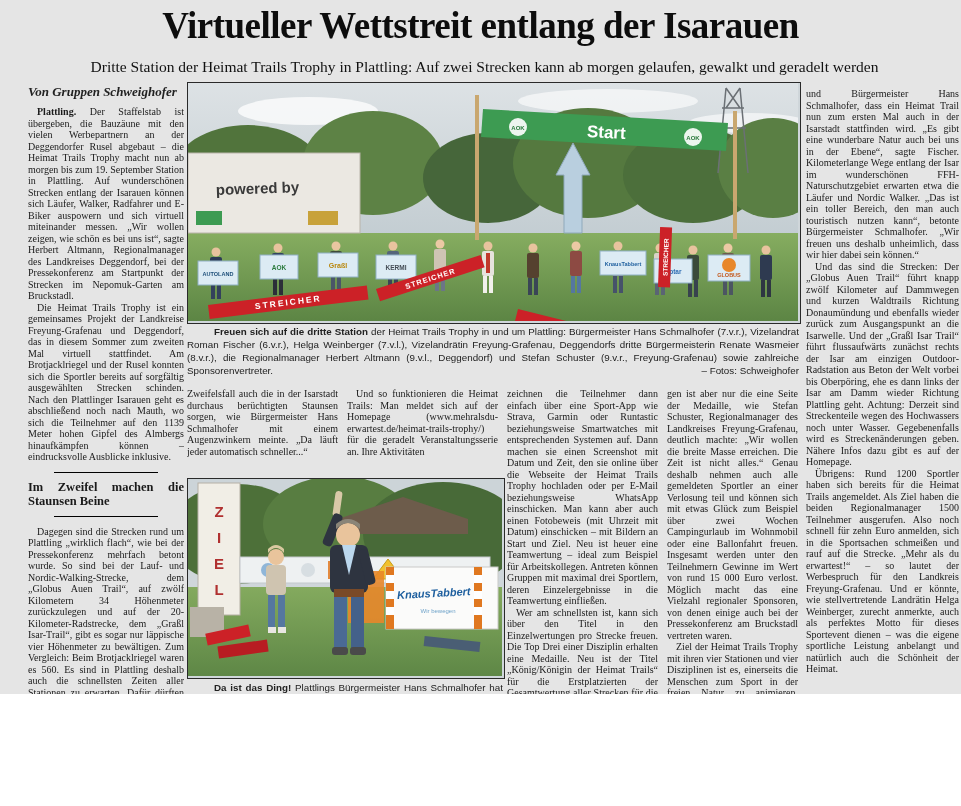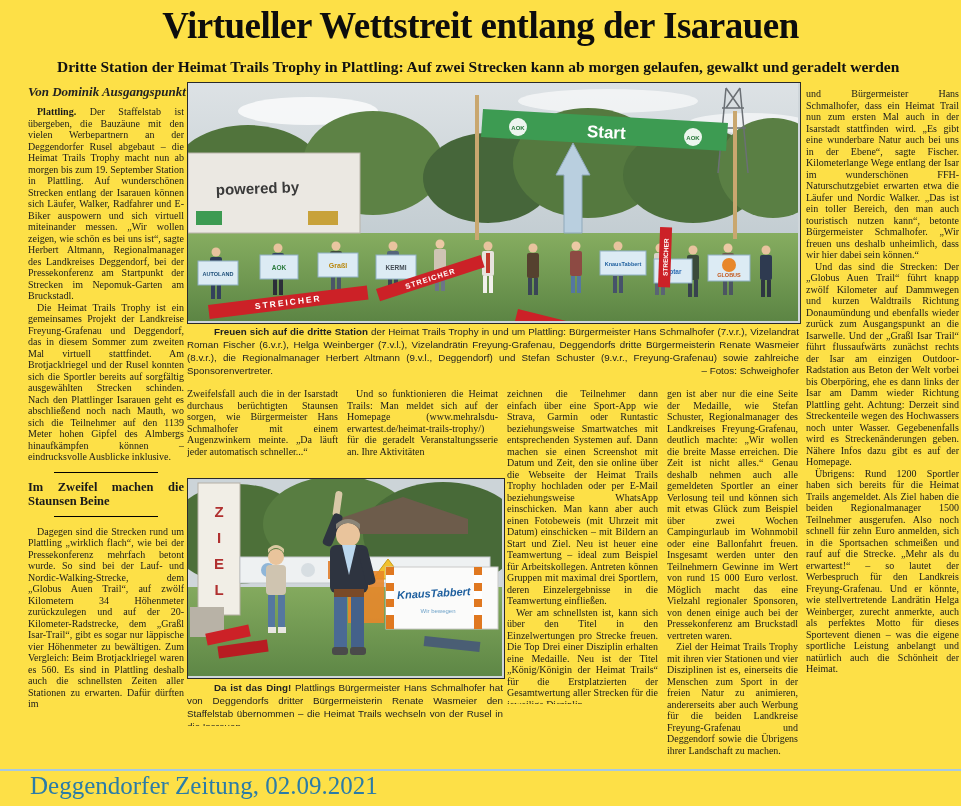--- a/index.html
+++ b/index.html
@@ -1,22 +1,22 @@
 <!DOCTYPE html>
 <html lang="de"><head>
 <meta charset="utf-8">
 <style>
   html,body{margin:0;padding:0;background:#ffffff;}
-  .page{position:relative;width:961px;height:806px;background:#fde047;overflow:hidden;
+  .page{position:relative;width:961px;height:694px;background:#e5e5e5;overflow:hidden;
         font-family:"Liberation Serif", serif;color:#111;}
 
   .title{position:absolute;top:4px;left:0;width:961px;text-align:center;
          font-size:37px;font-weight:600;letter-spacing:-0.5px;color:#0d0d0d;}
-  .subtitle{position:absolute;top:58px;left:57px;width:881px;
-            font-size:15.5px;font-weight:bold;color:#111;}
+  .subtitle{position:absolute;top:58px;left:44px;width:881px;text-align:center;
+            font-size:15.5px;font-weight:normal;color:#111;}
   .byline{position:absolute;top:84px;left:28px;font-size:13px;font-style:italic;font-weight:bold;color:#222;}
 
   .col{position:absolute;overflow:hidden;text-align:justify;
        font-size:10px;line-height:11.5px;color:#1a1a1a;}
   .col p{margin:0;text-indent:9px;}
   .col p.noindent{text-indent:0;}
   .lead{font-weight:bold;}
 
   #col-left{left:28px;top:106px;width:156px;height:660px;}
   #col2{left:187px;top:388px;width:151px;height:86px;}
@@ -47,21 +47,21 @@
 
   svg text{font-family:"Liberation Sans", sans-serif;}
 </style>
 </head>
 <body>
 
 <div class="page">
 
   <div class="title">Virtueller Wettstreit entlang der Isarauen</div>
   <div class="subtitle">Dritte Station der Heimat Trails Trophy in Plattling: Auf zwei Strecken kann ab morgen gelaufen, gewalkt und geradelt werden</div>
-  <div class="byline">Von Dominik Ausgangspunkt</div>
+  <div class="byline">Von Gruppen Schweighofer</div>
 
   <div id="col-left" class="col">
     <p><span class="lead">Plattling.</span><span> Der Staffelstab ist übergeben, die Bauzäune mit den vielen Werbepartnern an der Deggendorfer Rusel abgebaut – die Heimat Trails Trophy macht nun ab morgen bis zum 19. September Station in Plattling. Auf wunderschönen Strecken entlang der Isarauen können sich Läufer, Walker, Radfahrer und E-Biker auspowern und sich virtuell miteinander messen. „Wir wollen zeigen, wie schön es bei uns ist“, sagte Herbert Altmann, Regionalmanager des Landkreises Deggendorf, bei der Pressekonferenz am Startpunkt der Strecken im Nepomuk-Garten am Bruckstadl.</span></p>
     <p>Die Heimat Trails Trophy ist ein gemeinsames Projekt der Landkreise Freyung-Grafenau und Deggendorf, das in diesem Sommer zum zweiten Mal virtuell stattfindet. Am Brotjacklriegel und der Rusel konnten sich die Sportler bereits auf sorgfältig ausgewählten Strecken schinden. Nach den Plattlinger Isarauen geht es abschließend noch nach Mauth, wo sich die Teilnehmer auf den 1139 Meter hohen Gipfel des Almbergs hinaufkämpfen können – eindrucksvolle Ausblicke inklusive.</p>
     <div class="subhead">
       <div class="rule"></div>
       <span class="shtext">Im Zweifel machen die Staunsen Beine</span>
       <div class="rule"></div>
     </div>
     <p>Dagegen sind die Strecken rund um Plattling „wirklich flach“, wie bei der Pressekonferenz mehrfach betont wurde. So sind bei der Lauf- und Nordic-Walking-Strecke, dem „Globus Auen Trail“, auf zwölf Kilometern 34 Höhenmeter zurückzulegen und auf der 20-Kilometer-Radstrecke, dem „Graßl Isar-Trail“, gibt es sogar nur läppische vier Höhenmeter zu bewältigen. Zum Vergleich: Beim Brotjacklriegel waren es 560. Es sind in Plattling deshalb auch die schnellsten Zeiten aller Stationen zu erwarten. Dafür dürften im</p>

